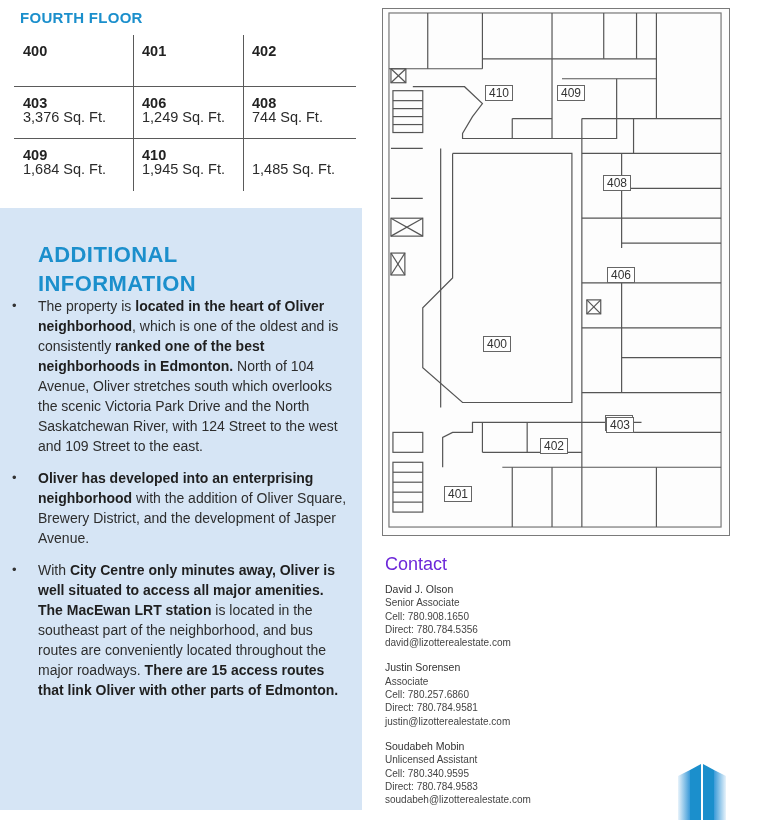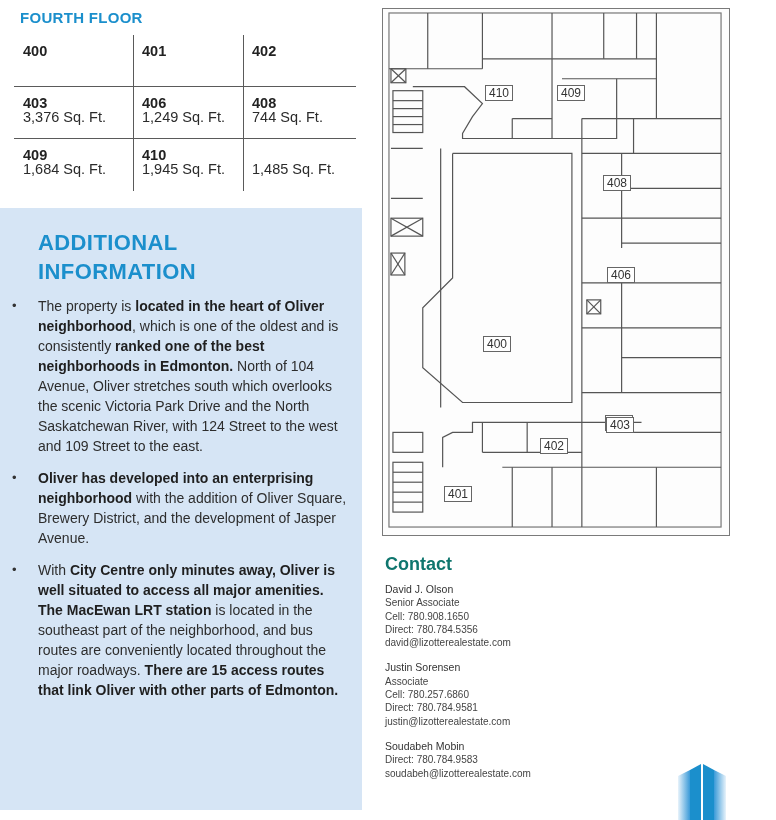--- a/index.html
+++ b/index.html
@@ -20,41 +20,41 @@
   .suite-cell.row2 { border-bottom: none; }
   .suite-cell.col1 { padding-left: 9px; }
   .suite-num { font-size: 14.5px; font-weight: bold; color: #222; line-height: 16px; }
   .suite-area { font-size: 14.5px; color: #2b2b2b; line-height: 20px; white-space: nowrap; margin-top: 48px; }
 
   .info-panel {
     position: absolute; left: 0; top: 208px; width: 362px; height: 602px;
     background: #d6e5f5;
   }
   .info-title {
-    position: absolute; left: 38px; top: 20px;
+    position: absolute; left: 38px; top: 32px;
     font-size: 22px; font-weight: bold; color: #1b8fcc; line-height: 29px; letter-spacing: 0.4px;
   }
   .bullets { position: absolute; left: 12px; top: 88px; width: 340px; list-style: none; }
   .bullet { position: relative; padding-left: 26px; font-size: 14px; line-height: 20px; color: #2d2d2d; margin-bottom: 12px; }
   .bullet::before { content: "•"; position: absolute; left: 0; top: 0; font-size: 13px; color: #333; }
   .bullet b { font-weight: bold; color: #1f1f1f; }
 
   .plan-wrap {
     position: absolute; left: 382px; top: 8px; width: 348px; height: 528px;
     border: 1.5px solid #7a7a7a; background: #fdfdfd;
   }
   .plan-wrap svg { width: 100%; height: 100%; display: block; }
   .room-label {
     position: absolute; font-size: 12px; color: #333; background: #fff;
     border: 1px solid #666; padding: 0 3px; line-height: 14px;
   }
 
   .contact-title {
     position: absolute; left: 385px; top: 554px;
-    font-size: 18px; font-weight: bold; color: #0f766e;
+    font-size: 18px; font-weight: normal; color: #6d28d9;
   }
   .contacts { position: absolute; left: 385px; top: 583px; width: 260px; }
   .contact { margin-bottom: 12px; }
   .contact-name { font-size: 10.5px; font-weight: normal; color: #333; line-height: 13.3px; }
   .contact-line { font-size: 10px; color: #444; line-height: 13.3px; }
 
   .logo { position: absolute; left: 676px; top: 762px; width: 52px; height: 58px; }
 </style>
 </head>
 <body>
@@ -206,20 +206,22 @@
   </div>
   <div class="contact">
     <div class="contact-name">Justin Sorensen</div>
     <div class="contact-line">Associate</div>
     <div class="contact-line">Cell: 780.257.6860</div>
     <div class="contact-line">Direct: 780.784.9581</div>
     <div class="contact-line">justin@lizotterealestate.com</div>
   </div>
   <div class="contact">
     <div class="contact-name">Soudabeh Mobin</div>
+    <div class="contact-line">Unlicensed Assistant</div>
+    <div class="contact-line">Cell: 780.340.9595</div>
     <div class="contact-line">Direct: 780.784.9583</div>
     <div class="contact-line">soudabeh@lizotterealestate.com</div>
   </div>
 </div>
 
 <svg class="logo" viewBox="0 0 52 58">
   <defs>
     <linearGradient id="gL" x1="0" y1="0" x2="1" y2="0">
       <stop offset="0" stop-color="#e8f3fb"></stop>
       <stop offset="1" stop-color="#3a9ad8"></stop>

